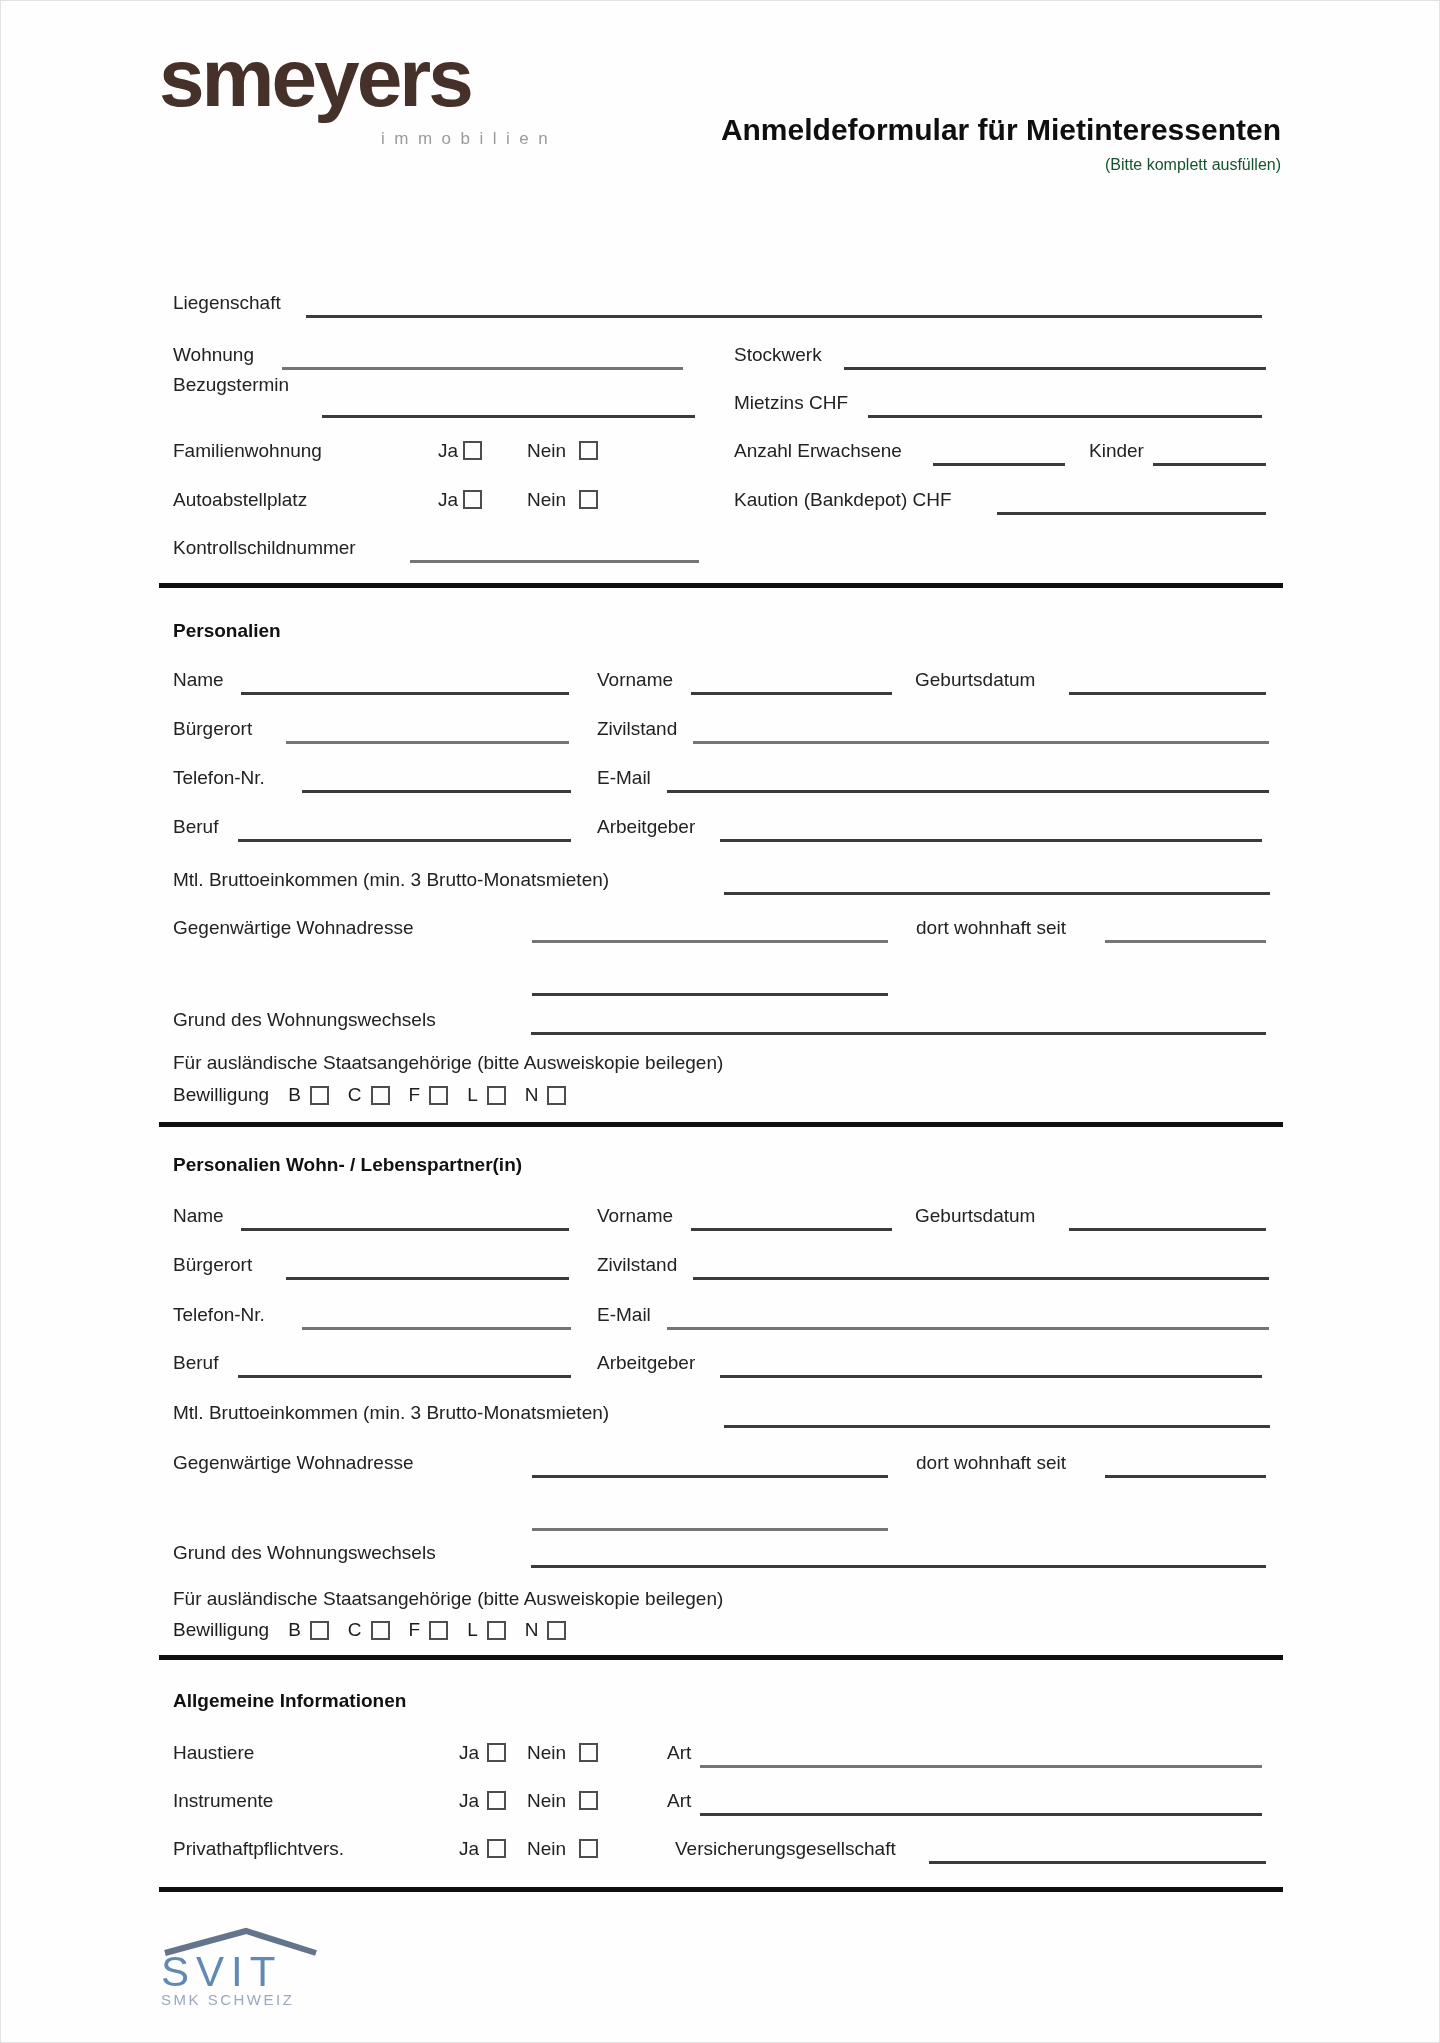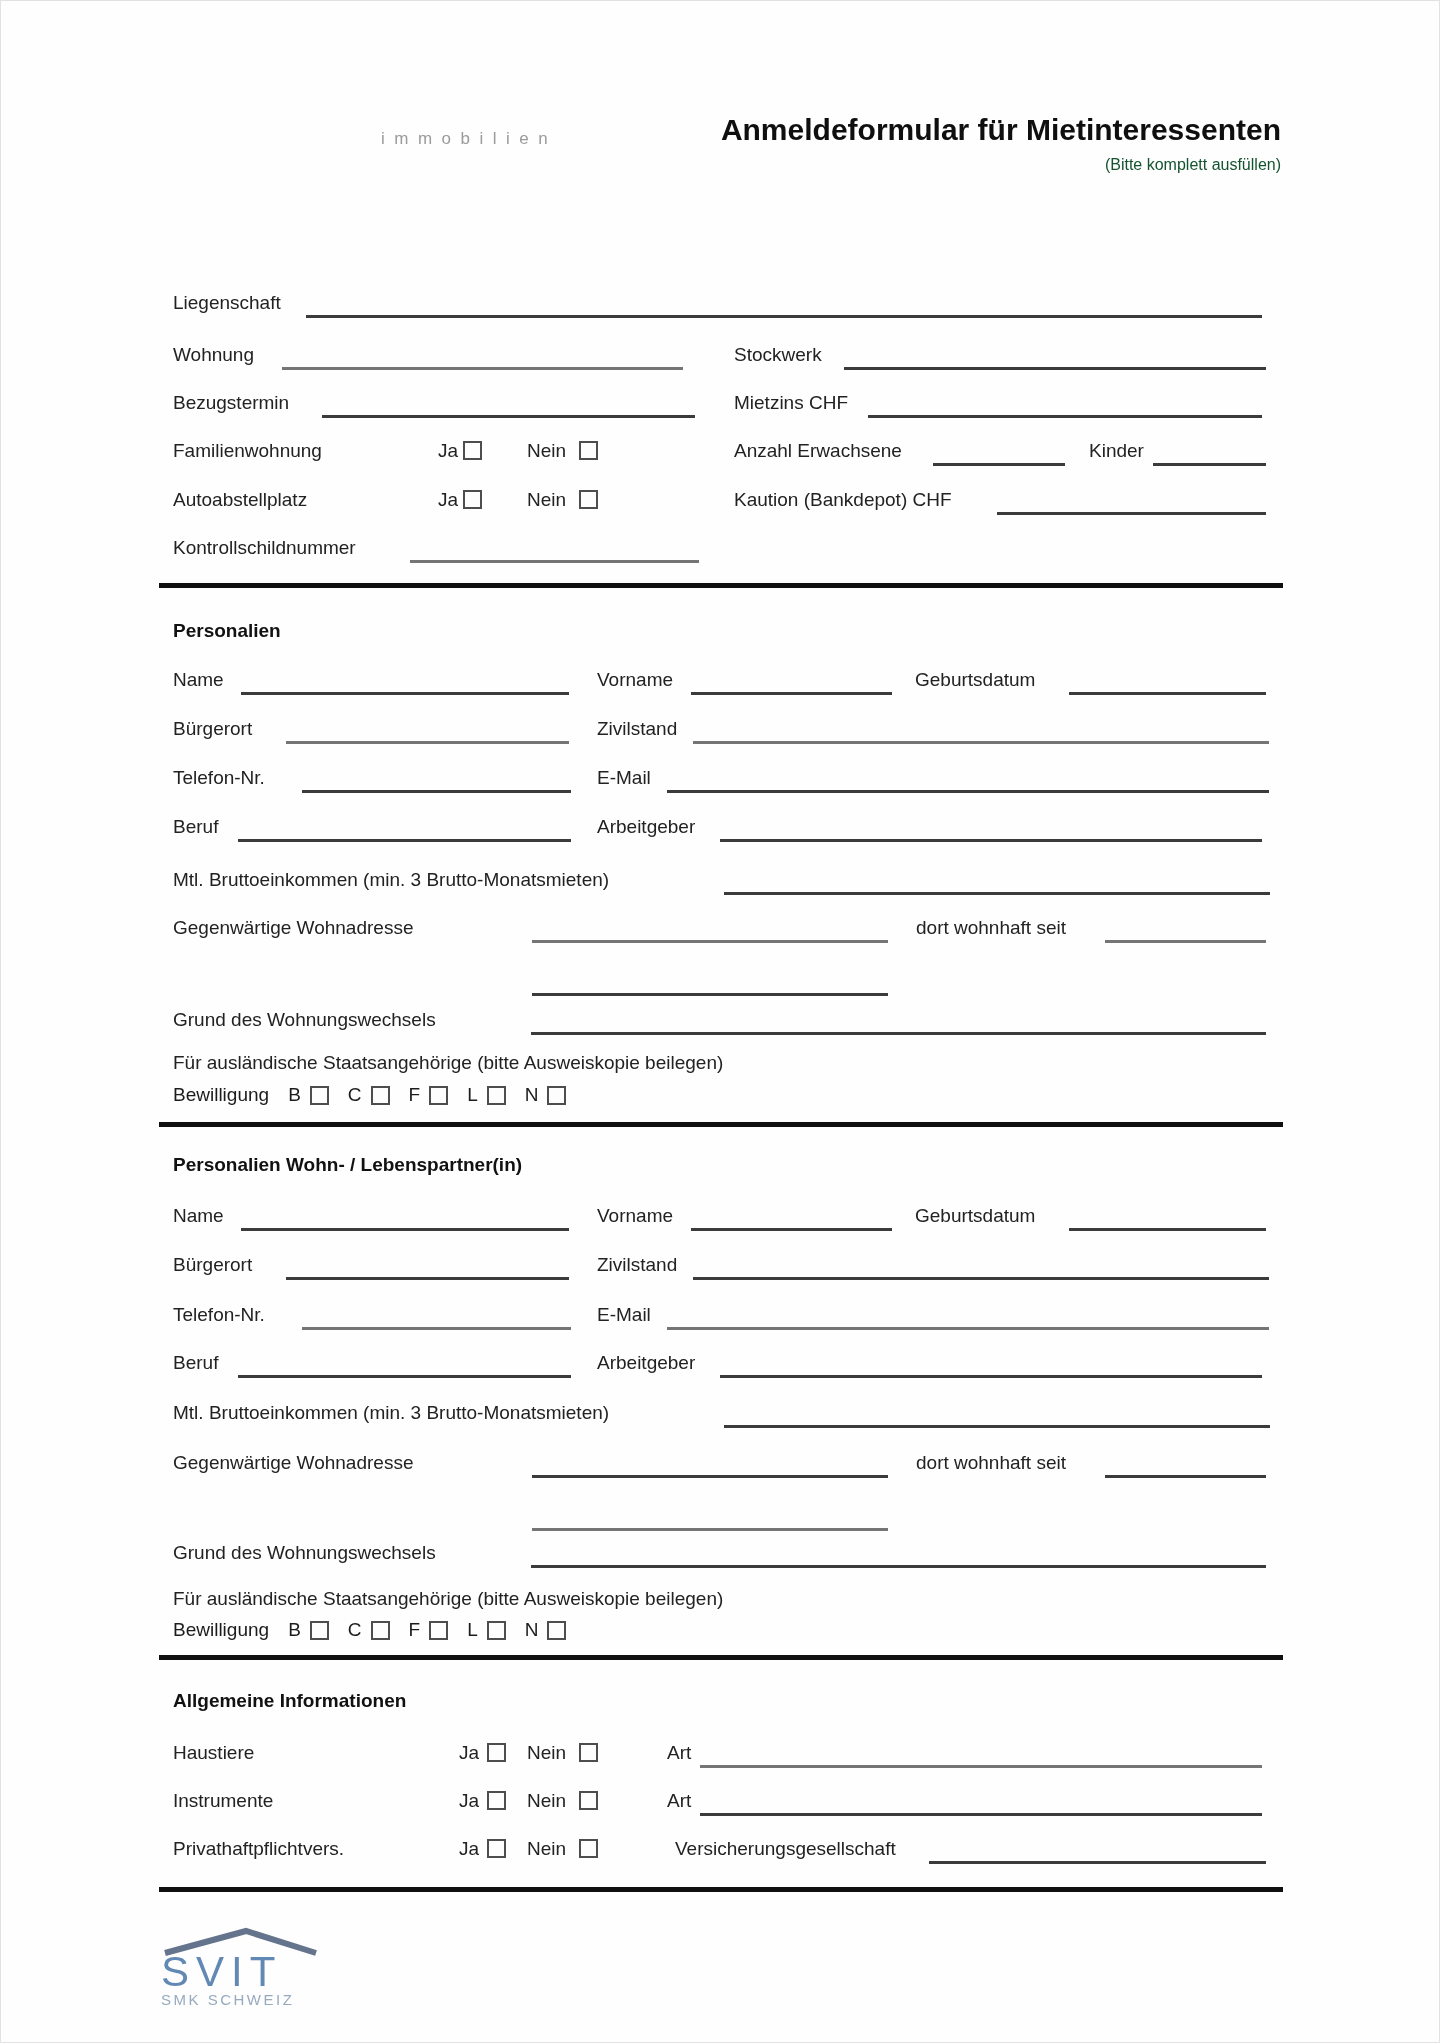--- a/index.html
+++ b/index.html
@@ -30,33 +30,34 @@
   .svit-text{position:absolute;left:160px;top:1950px;font-size:42px;letter-spacing:7px;color:#6288b4;line-height:1;}
   .svit-sub{position:absolute;left:160px;top:1990px;font-size:15px;letter-spacing:2.5px;color:#98aabf;}
   .svit-roof{position:absolute;left:150px;top:1924px;}
   .footer-text{position:absolute;right:158px;top:1953px;text-align:right;font-size:16.5px;line-height:24px;color:#1a1a1a;}
 </style>
 </head>
 <body>
 
 <div class="page">
 
+  <div class="brand">smeyers</div>
   <div class="brand-sub">immobilien</div>
   <div class="title">Anmeldeformular für Mietinteressenten</div>
   <div class="subtitle">(Bitte komplett ausfüllen)</div>
 
   <div class="lbl" style="left:172px;top:290px">Liegenschaft</div>
   <div class="ln" style="left:305px;top:290px;width:956px"></div>
 
   <div class="lbl" style="left:172px;top:342px">Wohnung</div>
   <div class="ln gray" style="left:281px;top:342px;width:401px"></div>
   <div class="lbl" style="left:733px;top:342px">Stockwerk</div>
   <div class="ln" style="left:843px;top:342px;width:422px"></div>
 
-  <div class="lbl" style="left:172px;top:390px">Bezugstermin</div>
+  <div class="lbl" style="left:172px;top:372px">Bezugstermin</div>
   <div class="ln" style="left:321px;top:390px;width:373px"></div>
   <div class="lbl" style="left:733px;top:390px">Mietzins CHF</div>
   <div class="ln" style="left:867px;top:390px;width:394px"></div>
 
   <div class="lbl" style="left:172px;top:438px">Familienwohnung</div>
   <div class="lbl" style="left:437px;top:438px">Ja</div>
   <div class="cb" style="left:462px;top:440px"></div>
   <div class="lbl" style="left:526px;top:438px">Nein</div>
   <div class="cb" style="left:578px;top:440px"></div>
   <div class="lbl" style="left:733px;top:438px">Anzahl Erwachsene</div>

